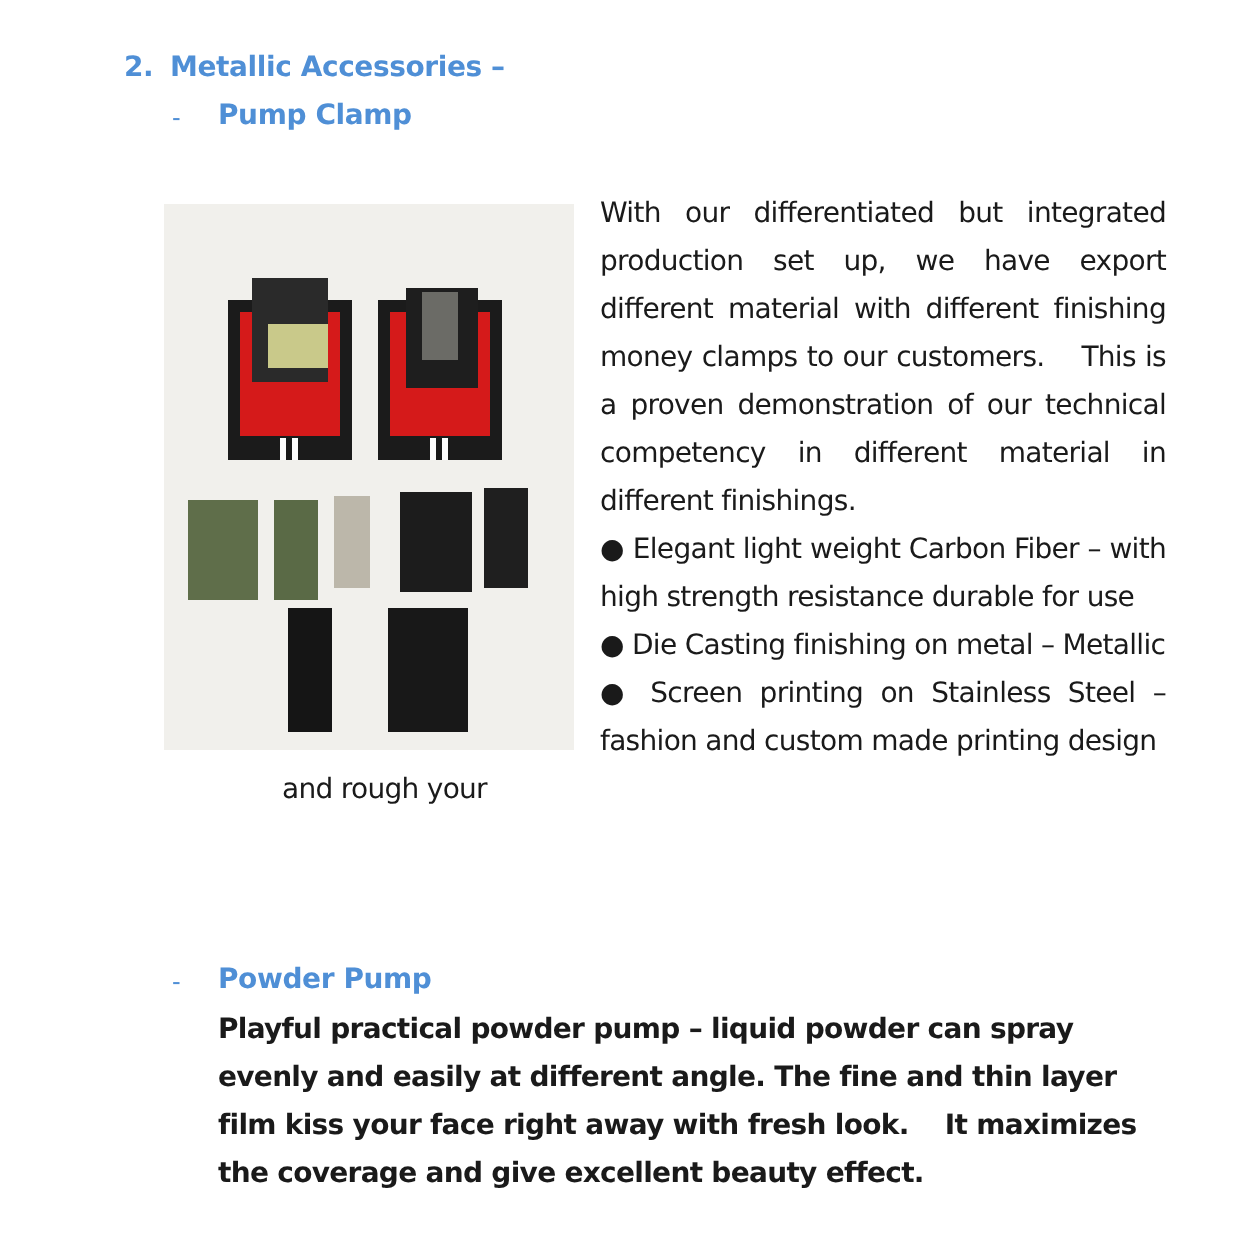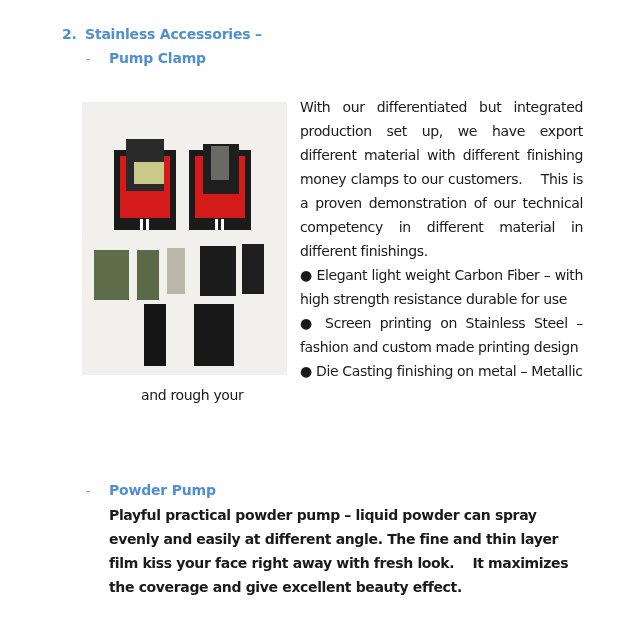--- a/index.html
+++ b/index.html
@@ -22,21 +22,21 @@
     position: absolute; left: 82px; top: 102px; width: 205px; height: 273px;
     background: #f2f1ee; overflow: hidden;
   }
   .photo svg { width: 100%; height: 100%; display: block; }
 </style>
 </head>
 <body>
 
 <div class="heading" style="left:62px; top:26px;">
   <span>2.</span>
-  <span style="position:absolute; left:23px; white-space:nowrap;">Stainless Accessories –</span>
+  <span style="position:absolute; left:23px; white-space:nowrap;">Metallic Accessories –</span>
 </div>
 
 <span class="dash" style="left:86px; top:51px;">-</span>
 <div class="heading" style="left:109px; top:50px;">Pump Clamp</div>
 
 <div class="photo">
   <svg viewBox="0 0 205 273" preserveAspectRatio="none">
     <rect x="0" y="0" width="205" height="273" fill="#f1f0ec"></rect>
 
     <rect x="32" y="48" width="62" height="80" fill="#1b1b1b"></rect>
@@ -65,24 +65,24 @@
 
 <div class="body-text justify" style="left:300px; top:95px; width:283px;">With our differentiated but integrated production set up, we have export different material with different finishing money clamps to our customers.&nbsp;&nbsp;&nbsp; This is a proven demonstration of our technical competency in different material in different finishings.</div>
 
 <div class="body-text justify" style="left:300px; top:263px; width:283px;">
   <div>
     <span>●</span>
     <span>Elegant light weight Carbon Fiber – with high strength resistance durable for use</span>
   </div>
   <div>
     <span>●</span>
-    <span>Screen printing on Stainless Steel – fashion and custom made printing design</span>
+    <span>Die Casting finishing on metal – Metallic</span>
   </div>
   <div>
     <span>●</span>
-    <span>Die Casting finishing on metal – Metallic</span>
+    <span>Screen printing on Stainless Steel – fashion and custom made printing design</span>
   </div>
 </div>
 <div class="body-text" style="left:141px; top:383px;">and rough your</div>
 
 <span class="dash" style="left:86px; top:483px;">-</span>
 <div class="heading" style="left:109px; top:482px;">Powder Pump</div>
 <div class="body-text" style="left:109px; top:503px; width:470px;font-weight:bold;">Playful practical powder pump – liquid powder can spray evenly and easily at different angle. The fine and thin layer film kiss your face right away with fresh look.&nbsp;&nbsp;&nbsp; It maximizes the coverage and give excellent beauty effect.</div>
 
 </body></html>

